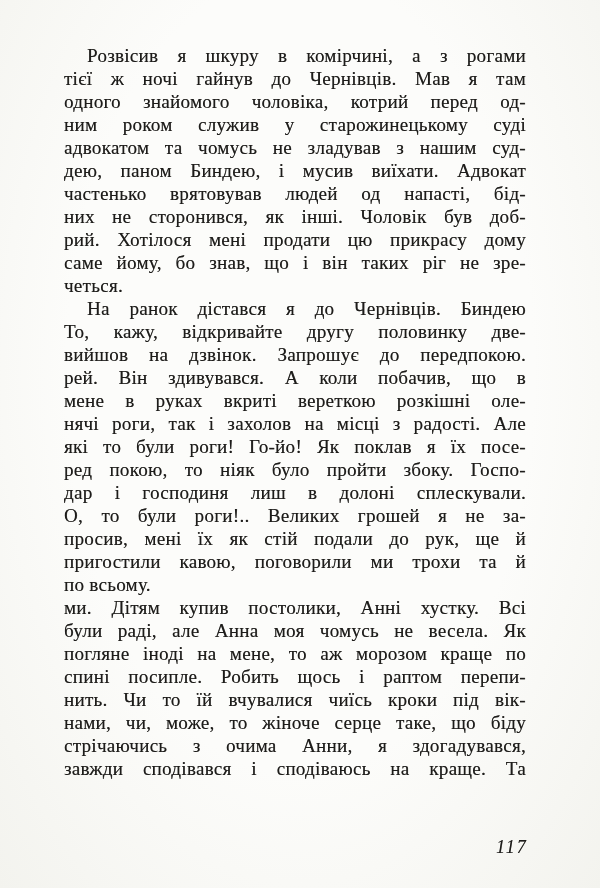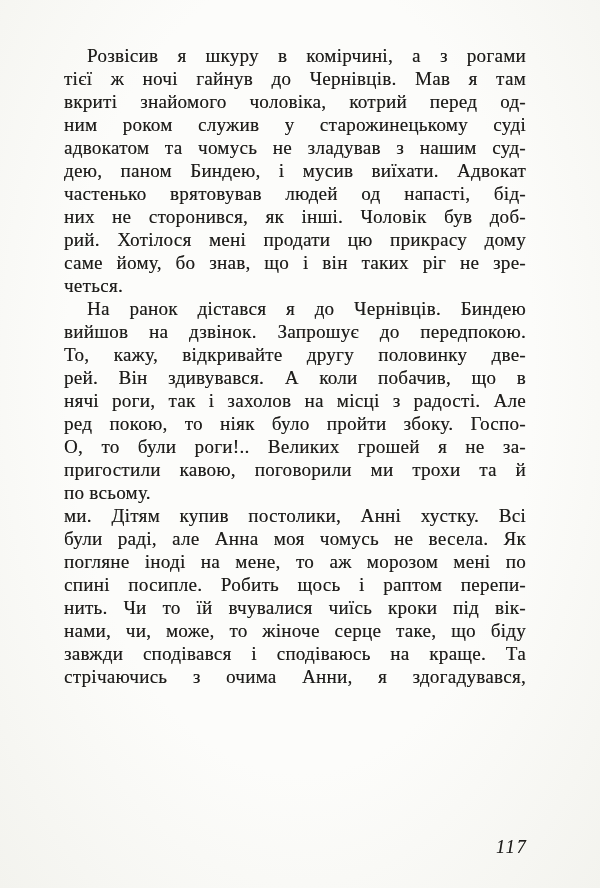--- a/index.html
+++ b/index.html
@@ -54,43 +54,47 @@
   }
 </style>
 </head>
 <body>
 
 <div class="page">
   <div class="text-block">
 
     <div class="line indent">Розвісив я шкуру в комірчині, а з рогами</div>
     <div class="line">тієї ж ночі гайнув до Чернівців. Мав я там</div>
-    <div class="line">вкриті знайомого чоловіка, котрий перед од-</div>
+    <div class="line">одного знайомого чоловіка, котрий перед од-</div>
     <div class="line">ним роком служив у старожинецькому суді</div>
     <div class="line">адвокатом та чомусь не зладував з нашим суд-</div>
     <div class="line">дею, паном Биндею, і мусив виїхати. Адвокат</div>
     <div class="line">частенько врятовував людей од напасті, бід-</div>
     <div class="line">них не сторонився, як інші. Чоловік був доб-</div>
     <div class="line">рий. Хотілося мені продати цю прикрасу дому</div>
     <div class="line">саме йому, бо знав, що і він таких ріг не зре-</div>
     <div class="line para-end">четься.</div>
 
     <div class="line indent">На ранок дістався я до Чернівців. Биндею</div>
+    <div class="line">То, кажу, відкривайте другу половинку две-</div>
     <div class="line">вийшов на дзвінок. Запрошує до передпокою.</div>
-    <div class="line">То, кажу, відкривайте другу половинку две-</div>
     <div class="line">рей. Він здивувався. А коли побачив, що в</div>
+    <div class="line">мене в руках вкриті вереткою розкішні оле-</div>
     <div class="line">нячі роги, так і захолов на місці з радості. Але</div>
+    <div class="line">які то були роги! Го-йо! Як поклав я їх посе-</div>
     <div class="line">ред покою, то ніяк було пройти збоку. Госпо-</div>
+    <div class="line">дар і господиня лиш в долоні сплескували.</div>
     <div class="line">О, то були роги!.. Великих грошей я не за-</div>
+    <div class="line">просив, мені їх як стій подали до рук, ще й</div>
     <div class="line">пригостили кавою, поговорили ми трохи та й</div>
     <div class="line para-end">по всьому.</div>
 
     <div class="line">ми. Дітям купив постолики, Анні хустку. Всі</div>
     <div class="line">були раді, але Анна моя чомусь не весела. Як</div>
-    <div class="line">погляне іноді на мене, то аж морозом мені по</div>
+    <div class="line">погляне іноді на мене, то аж морозом краще по</div>
     <div class="line">спині посипле. Робить щось і раптом перепи-</div>
     <div class="line">нить. Чи то їй вчувалися чиїсь кроки під вік-</div>
     <div class="line">нами, чи, може, то жіноче серце таке, що біду</div>
+    <div class="line">стрічаючись з очима Анни, я здогадувався,</div>
     <div class="line">завжди сподівався і сподіваюсь на краще. Та</div>
-    <div class="line">стрічаючись з очима Анни, я здогадувався,</div>
   </div>
   <div class="page-number">117</div>
 </div>
 
 </body></html>

